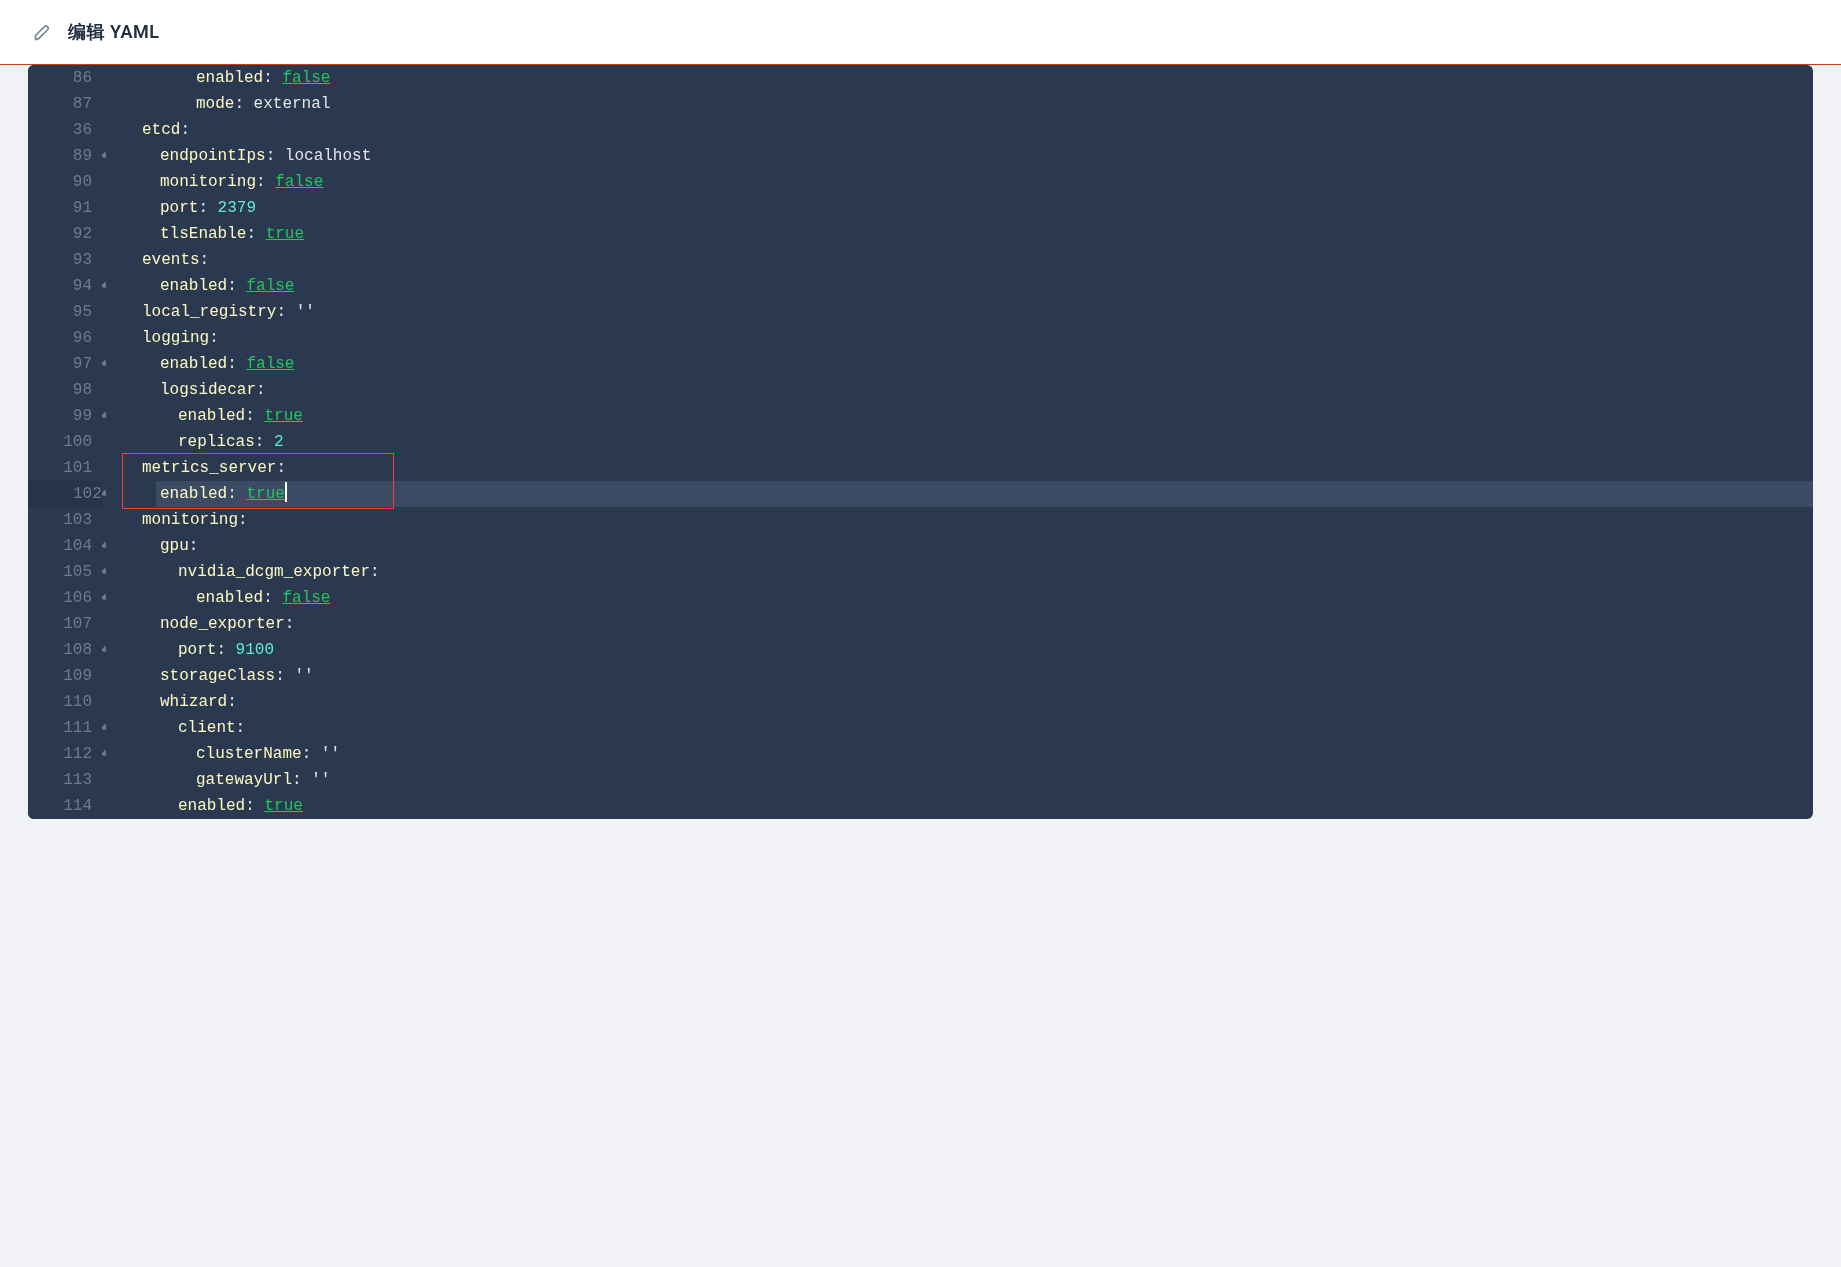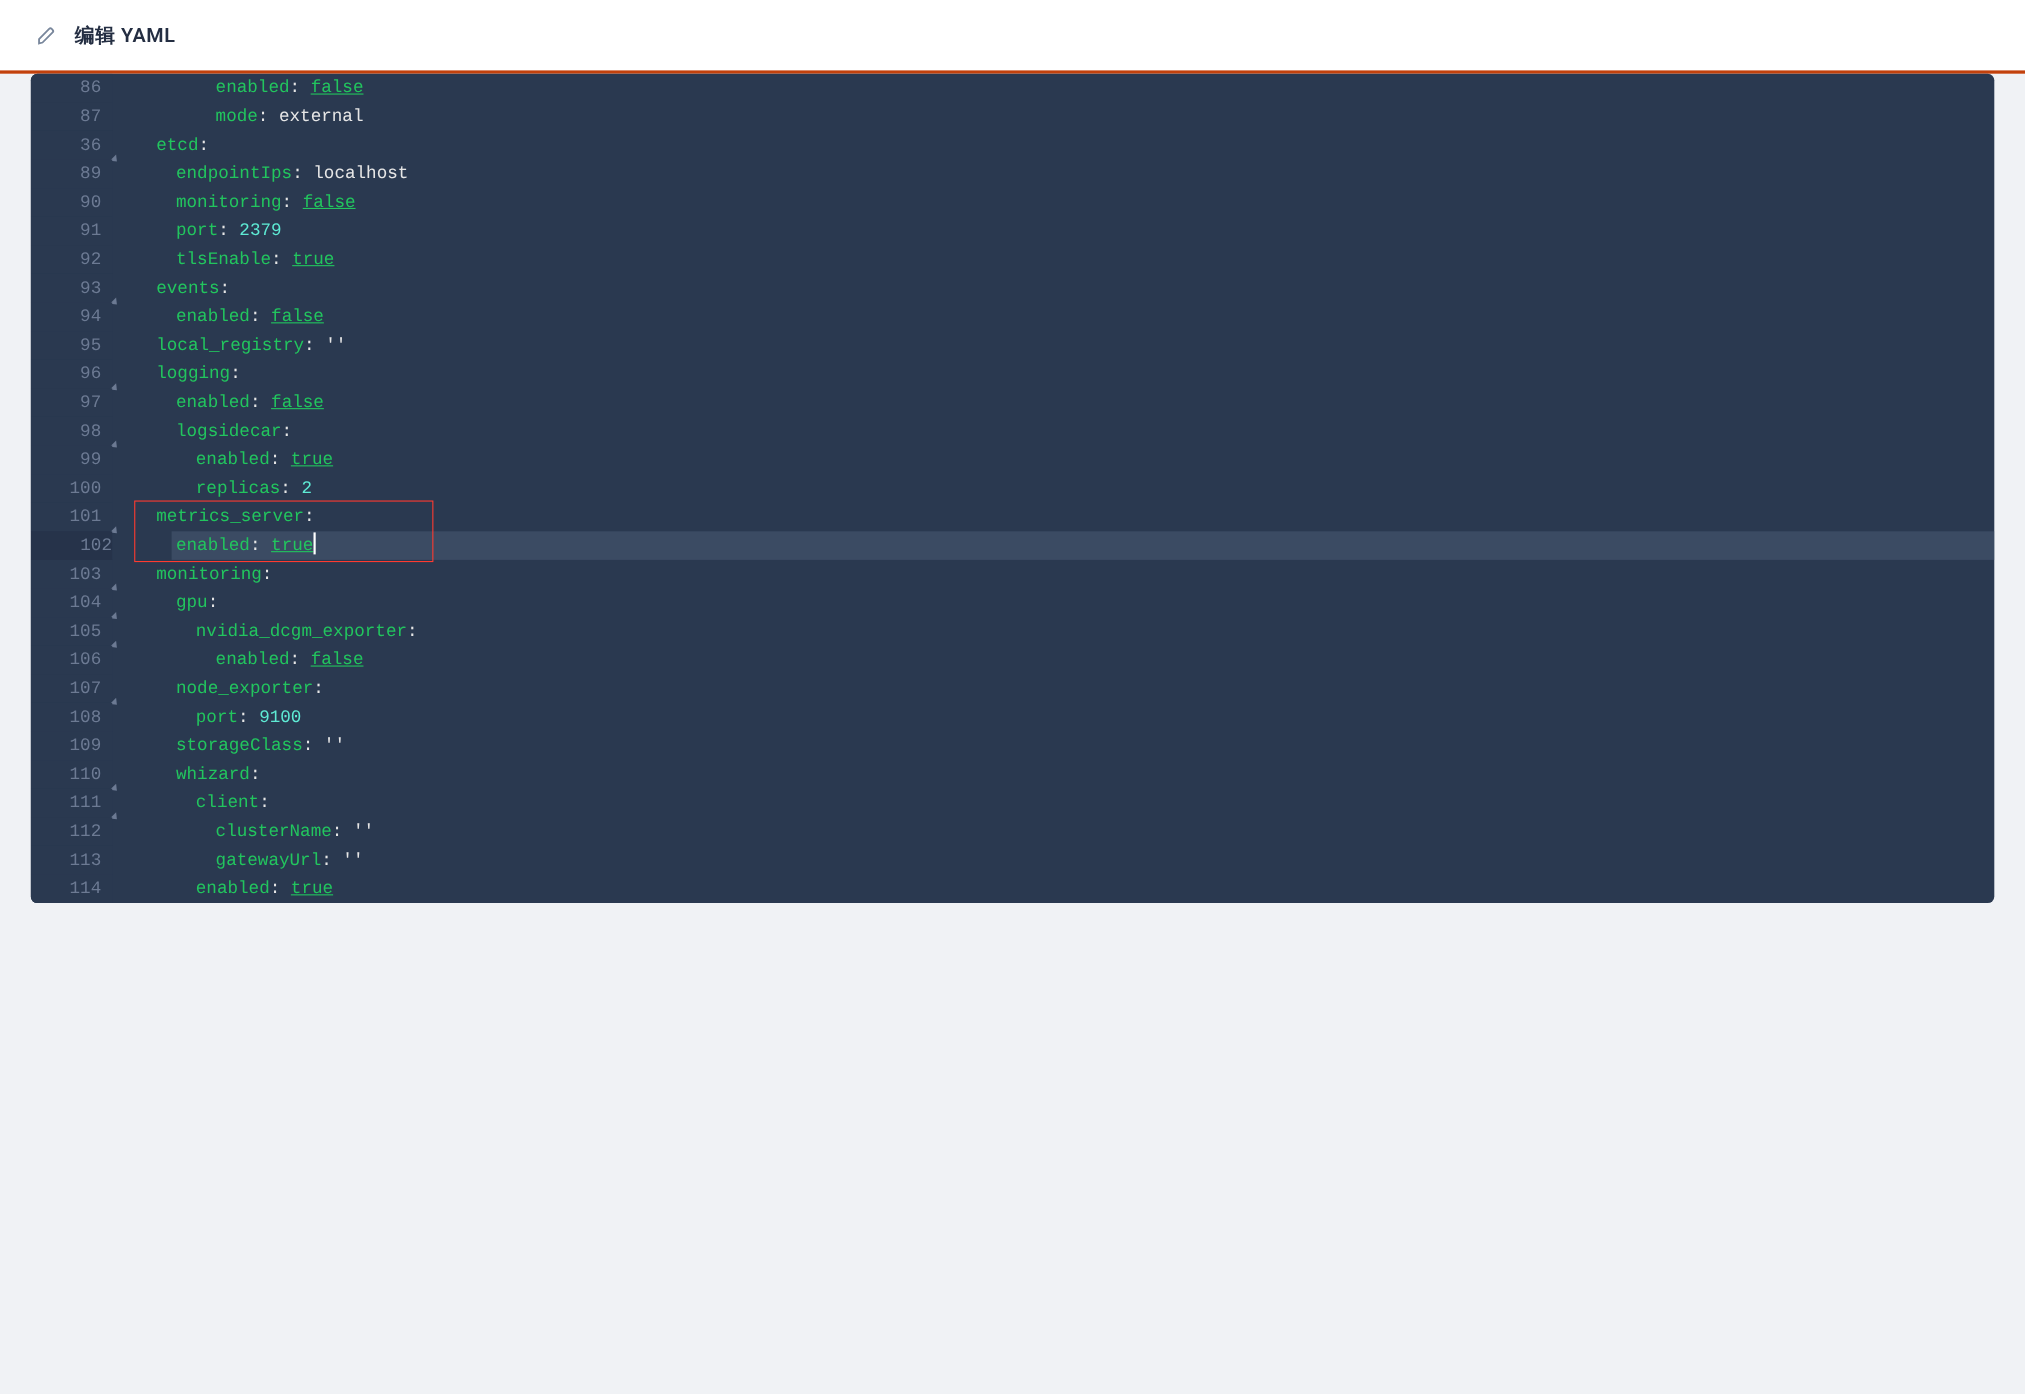--- a/index.html
+++ b/index.html
@@ -1,20 +1,20 @@
 <!DOCTYPE html>
 <html><head>
 <meta charset="utf-8">
 <style>
   * { margin: 0; padding: 0; box-sizing: border-box; }
   html, body { width: 100%; height: 100%; background: #f0f2f5; font-family: -apple-system, BlinkMacSystemFont, "Segoe UI", Roboto, "PingFang SC", "Microsoft YaHei", sans-serif; }
   .page { width: 100%; min-height: 100%; }
   .header {
     background: #ffffff;
-    border-bottom: 3px solid #c2410c;
+    border-bottom: 1px solid #c2410c;
     padding: 20px 32px;
     display: flex;
     align-items: center;
     gap: 14px;
   }
   .header-icon {
     width: 22px; height: 22px;
     display:flex; align-items:center; justify-content:center;
     color:#79879c;
   }
@@ -30,21 +30,21 @@
   .editor {
     background: #2a3950;
     border-radius: 6px;
     overflow: hidden;
     font-family: "SFMono-Regular", Consolas, "Liberation Mono", Menlo, monospace;
     font-size: 16px;
     line-height: 26px;
   }
   .code-line {
     display: flex;
-    align-items: center;
+    align-items: flex-end;
     position: relative;
   }
   .code-line.active .code-cell { background: #3b4b63; }
   .code-line.active .gutter { background: #26334a; padding-left: 45px; }
   .gutter {
     width: 74px;
     text-align: right;
     padding-right: 10px;
     color: #6c7a93;
     user-select: none;
@@ -69,21 +69,21 @@
     border-left: 1px solid #3c4b63;
     height: 100%;
   }
   .code-cell {
     flex: 1;
     padding-left: 4px;
     color: #e6e6e6;
     white-space: pre;
     position: relative;
   }
-  .tok-key { color: #22c55e; margin-top: 40px; }
+  .tok-key { color: #fef9c3; margin-top: 40px; }
   .tok-str { color: #e6e6e6; }
   .tok-bool { color: #22c55e; text-decoration: underline; }
   .tok-num { color: #5eead4; }
 
   .highlight-box {
     position: absolute;
     border: 1.5px solid #ff3b30;
     pointer-events: none;
   }
   .editor-inner { position: relative; }

